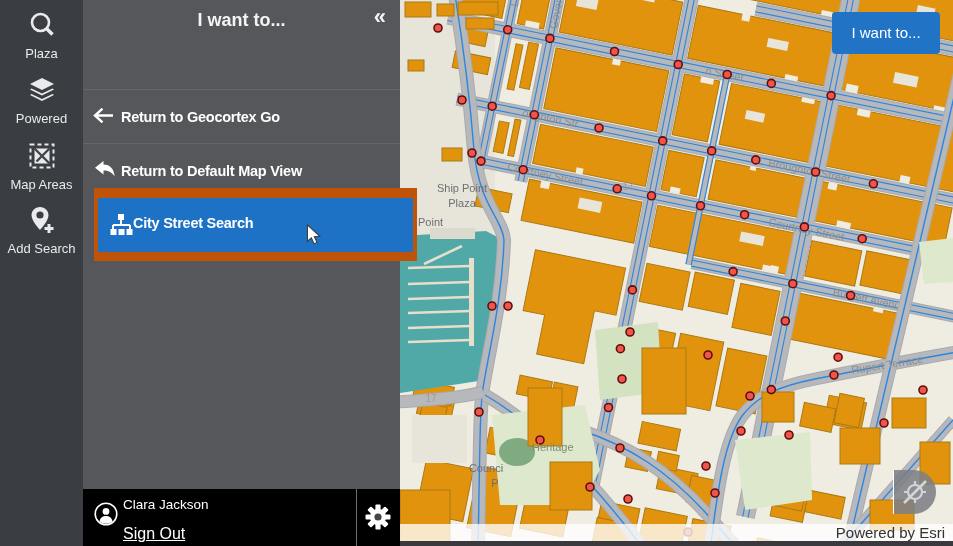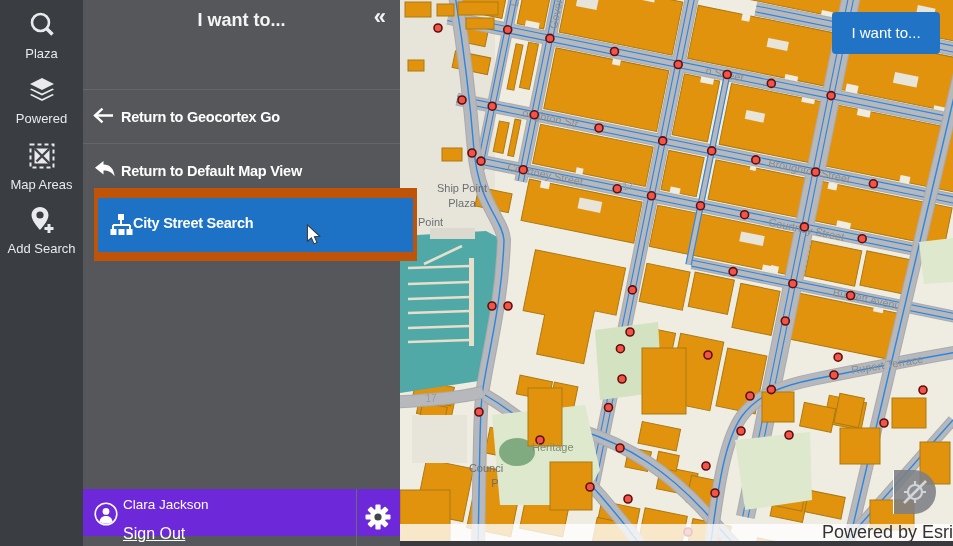--- a/index.html
+++ b/index.html
@@ -7,29 +7,29 @@
 .sbitem .lbl { font-size:13px; margin-top:2px; white-space:nowrap; }
 .panel { position:absolute; left:83px; top:0; width:317px; height:546px; background:#55575b; z-index:4; }
 .phead .t { position:absolute; top:10px; left:0; width:317px; text-align:center; color:#f4f4f4; font-size:18px; font-weight:bold; }
 .phead .c { position:absolute; top:4px; right:14px; color:#f4f4f4; font-size:22px; font-weight:bold; }
 .mitem { position:absolute; left:0; width:317px; height:54px; color:#fff; font-size:14.5px; font-weight:bold; }
 .mitem.b { border-top:1px solid #64666a; }
 .mitem .ic { position:absolute; left:10px; top:50%; transform:translateY(-50%); }
 .mitem .tx { position:absolute; left:38px; top:50%; transform:translateY(-50%); white-space:nowrap; letter-spacing:-0.25px; }
 .sel-border { position:absolute; left:94px; top:188px; width:323px; height:73px; background:#bf5409; z-index:6; }
 .sel-item { position:absolute; left:4px; top:10px; width:315px; height:54px; background:#1d72c6; color:#fff; font-size:14.5px; font-weight:bold; }
-.userbar { position:absolute; left:0; top:489px; width:317px; height:47px; background:#6d28d9; }
+.userbar { position:absolute; left:0; top:489px; width:317px; height:57px; background:#000000; }
 .userbar .sep { position:absolute; left:273px; top:0; width:1px; height:57px; background:#6a6c70; }
 .map { position:absolute; left:400px; top:0; width:553px; height:546px; overflow:hidden; }
 .iwt-btn { position:absolute; left:432px; top:12px; width:108px; height:42px; background:#2173c6; border-radius:4px; color:#fff; font-size:15px; text-align:center; line-height:42px; }
 .na-pill { position:absolute; left:415px; top:470px; width:121px; height:44px; border-radius:22px; overflow:hidden; }
 .na-left { position:absolute; left:0; top:0; width:78px; height:44px; background:#3b3e42; color:#fff; font-size:17px; text-align:center; line-height:44px; }
 .na-right { position:absolute; left:79px; top:0; width:42px; height:44px; background:rgba(125,128,133,0.88); }
 .na-sep { position:absolute; left:78px; top:0; width:1px; height:44px; background:#fff; }
-.attrib { position:absolute; left:0; top:524px; width:553px; height:17px; background:rgba(255,255,255,0.78); color:#323232; font-size:18px; text-align:right; padding-right:0; line-height:17px; }
+.attrib { position:absolute; left:0; top:524px; width:553px; height:17px; background:rgba(255,255,255,0.78); color:#323232; font-size:15px; text-align:right; padding-right:8px; line-height:17px; }
 .botline { position:absolute; left:0; top:541px; width:553px; height:5px; background:#3a3a3e; }
 svg text { font-family:"Liberation Sans", sans-serif; }
 </style></head>
 <body>
 <div class="map">
 <svg width="553" height="546" viewBox="0 0 553 546">
 <rect x="0" y="0" width="553" height="546" fill="#efece1"></rect>
 <rect x="-5" y="-5" width="100" height="245" fill="#e7e4da"></rect>
 <g transform="rotate(11.5 150.0 118.0)">
 <rect x="273" y="-140" width="140" height="102" fill="#e2930e" stroke="#aa7a12" stroke-width="1"></rect>

